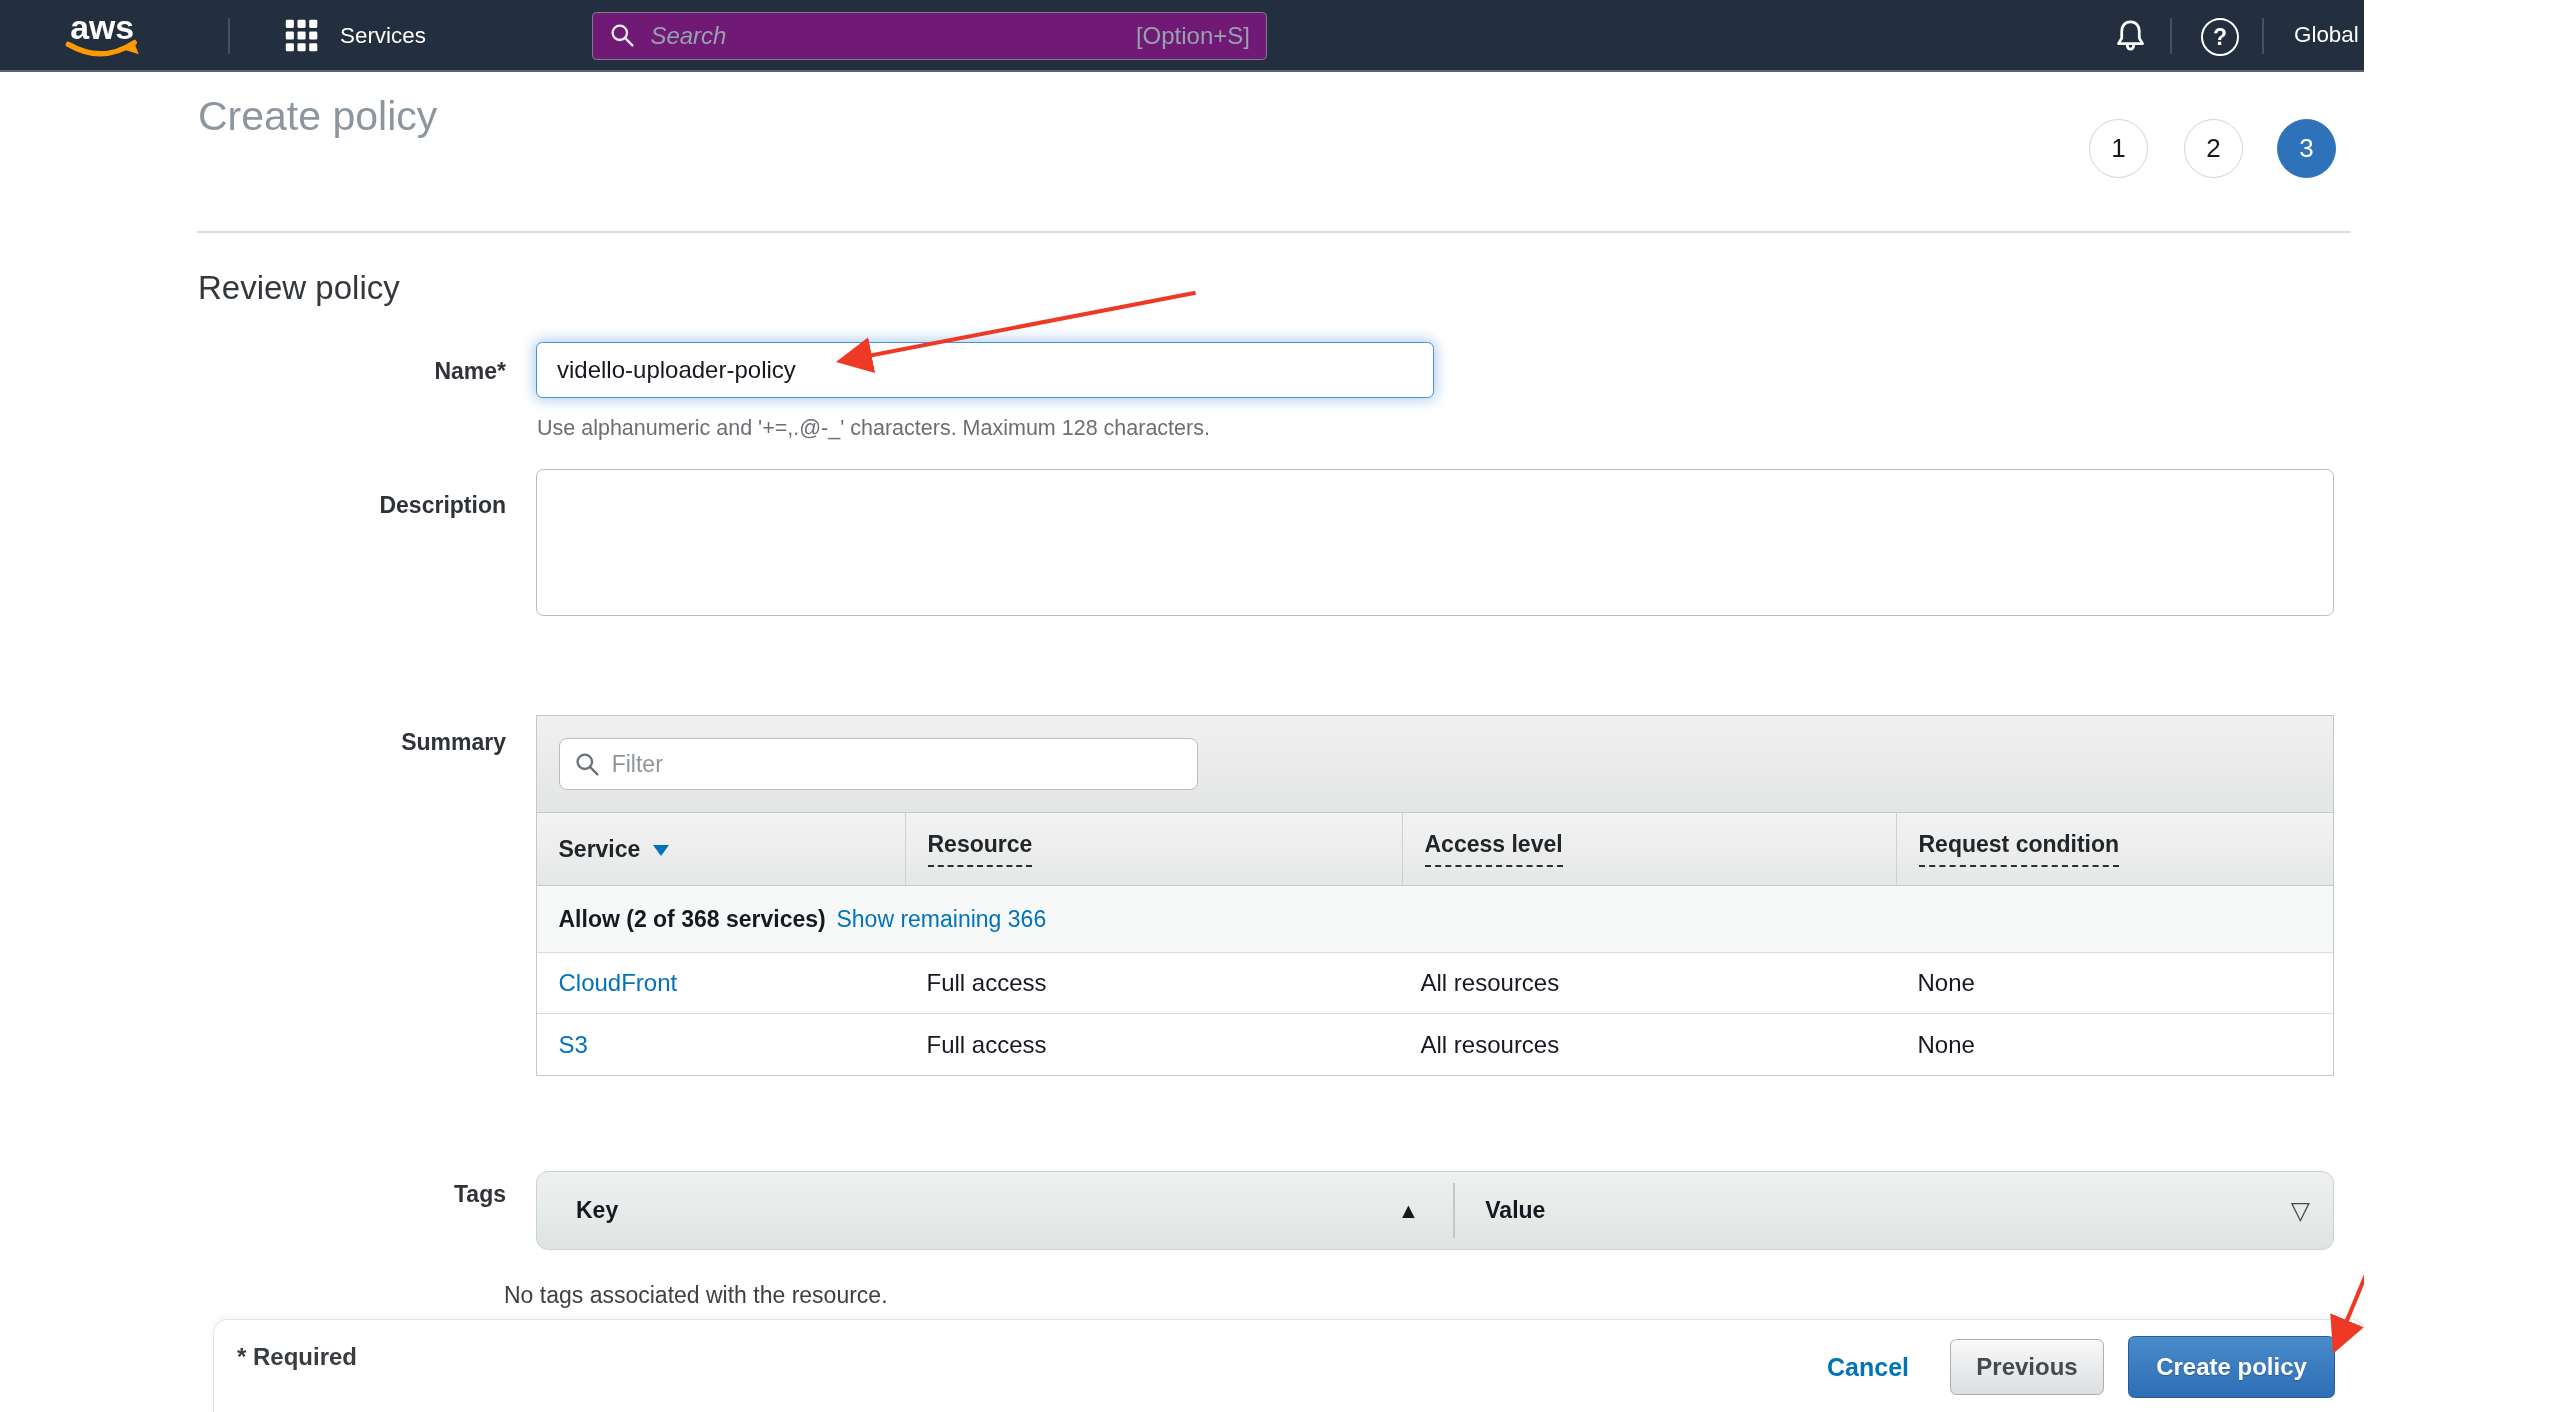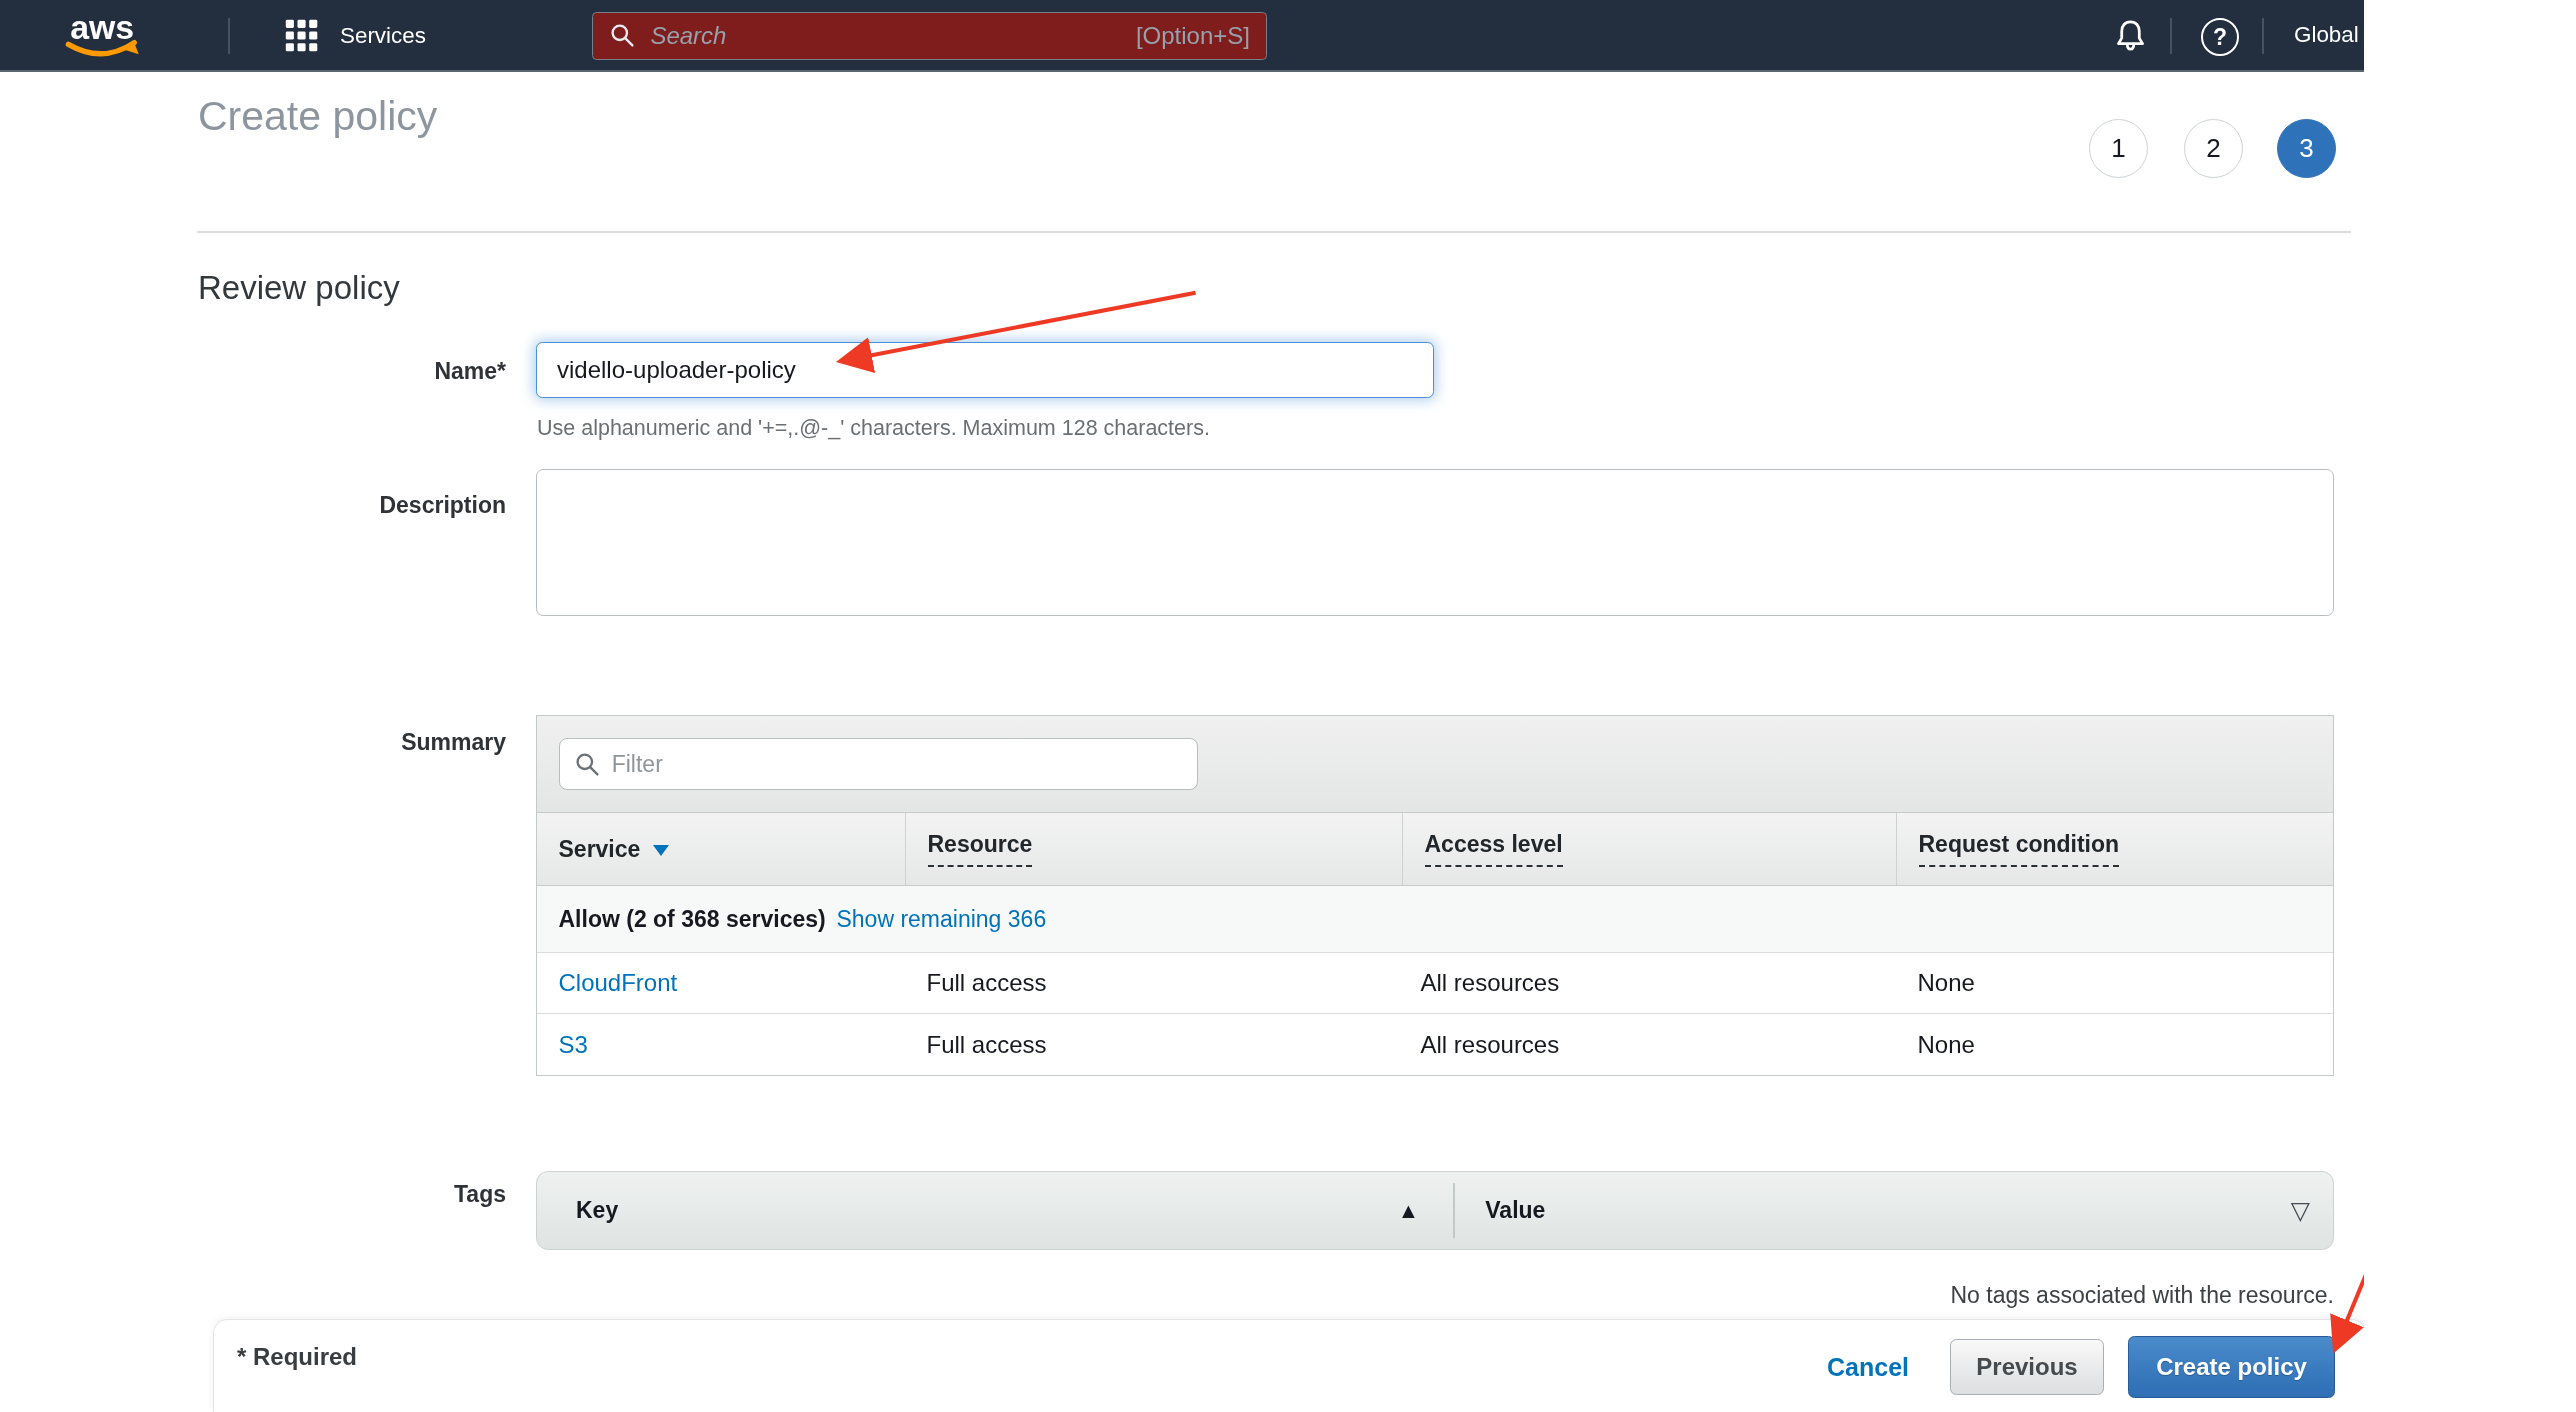--- a/index.html
+++ b/index.html
@@ -15,21 +15,21 @@
     background:#232f3e; border-bottom:2.7px solid #5b6570; z-index:10;
   }
   .nav-logo { position:absolute; left:50px; top:7.2px; width:108px; height:57px; cursor:pointer; }
   .nav-divider { position:absolute; top:18px; width:1.8px; height:36px; background:#49566600; background:#47525f; }
   .nd1 { left:228px; } .nd2 { left:2170px; } .nd3 { left:2262px; } .nd4 { left:2418px; }
   .services { position:absolute; left:284px; top:18px; display:flex; align-items:center; gap:20px; cursor:pointer; }
   .grid-icon { display:block; }
   .nav-label { color:#ffffff; font-size:22.4px; }
   .nav-search {
     position:absolute; left:592px; top:11.7px; width:675px; height:48px;
-    background:#7f1d1d; border:1.8px solid #75808c; border-radius:4.5px;
+    background:#701a75; border:1.8px solid #75808c; border-radius:4.5px;
     display:flex; align-items:center; padding:16px 16px;
   }
   .nav-search svg { flex:0 0 auto; margin-right:14.4px; }
   .nav-search input {
     flex:1; background:transparent; border:none; outline:none;
     color:#e6eaee; font-size:24px; font-family:"Liberation Sans", sans-serif;
   }
   .nav-search input::placeholder { color:#96a1ac; font-style:italic; }
   .nav-shortcut { color:#96a1ac; font-size:24px; margin-left:12.6px; }
   .bell { position:absolute; left:2111px; top:17px; cursor:pointer; }
@@ -117,21 +117,21 @@
     position:absolute; left:536px; top:1171px; width:1798px; height:79px;
     background:linear-gradient(#eef1f0,#dfe4e3); border:0.9px solid #ccd2d2; border-radius:12px;
     display:flex; align-items:stretch;
   }
   .tag-cell { display:flex; align-items:center; justify-content:space-between; font-size:23px; font-weight:bold; color:#16191f; }
   .tag-key { width:916px; padding:0 34px 0 39px; }
   .tag-divider { width:1.8px; background:#c2c9c9; margin:10.8px 0; }
   .tag-value { flex:1; padding:0 23px 0 30.5px;gap:43px; }
   .sort-asc-icon::before { content:"▲"; font-size:21.5px; color:#16191f; }
   .open-filter-icon::before { content:"▽"; font-size:25px; color:#454c52; font-weight:normal; }
-  .tags-empty { position:absolute; left:536px; top:1282px; width:1798px; text-align:right; font-size:23px; color:#3c4146; }
+  .tags-empty { position:absolute; left:504px; top:1282px; width:1798px; text-align:left; font-size:23px; color:#3c4146; }
 
   
   .footer-card {
     position:absolute; left:213px; top:1319px; width:2153px; height:95px;
     background:#ffffff; border:1.8px solid #e4e6e6; border-bottom:none;
     border-radius:14.4px 14.4px 0 0; box-shadow:0 -1.8px 9px rgba(0,0,0,0.05); z-index:5;
   }
   .required-note { position:absolute; left:23px; top:23px; font-size:24px; font-weight:bold; color:#383d42; }
   .footer-actions { position:absolute; right:30px; top:16px; display:flex; align-items:center; }
   .cancel-link { font-size:25px; font-weight:600; color:#0073bb; cursor:pointer; margin-right:41px; }

